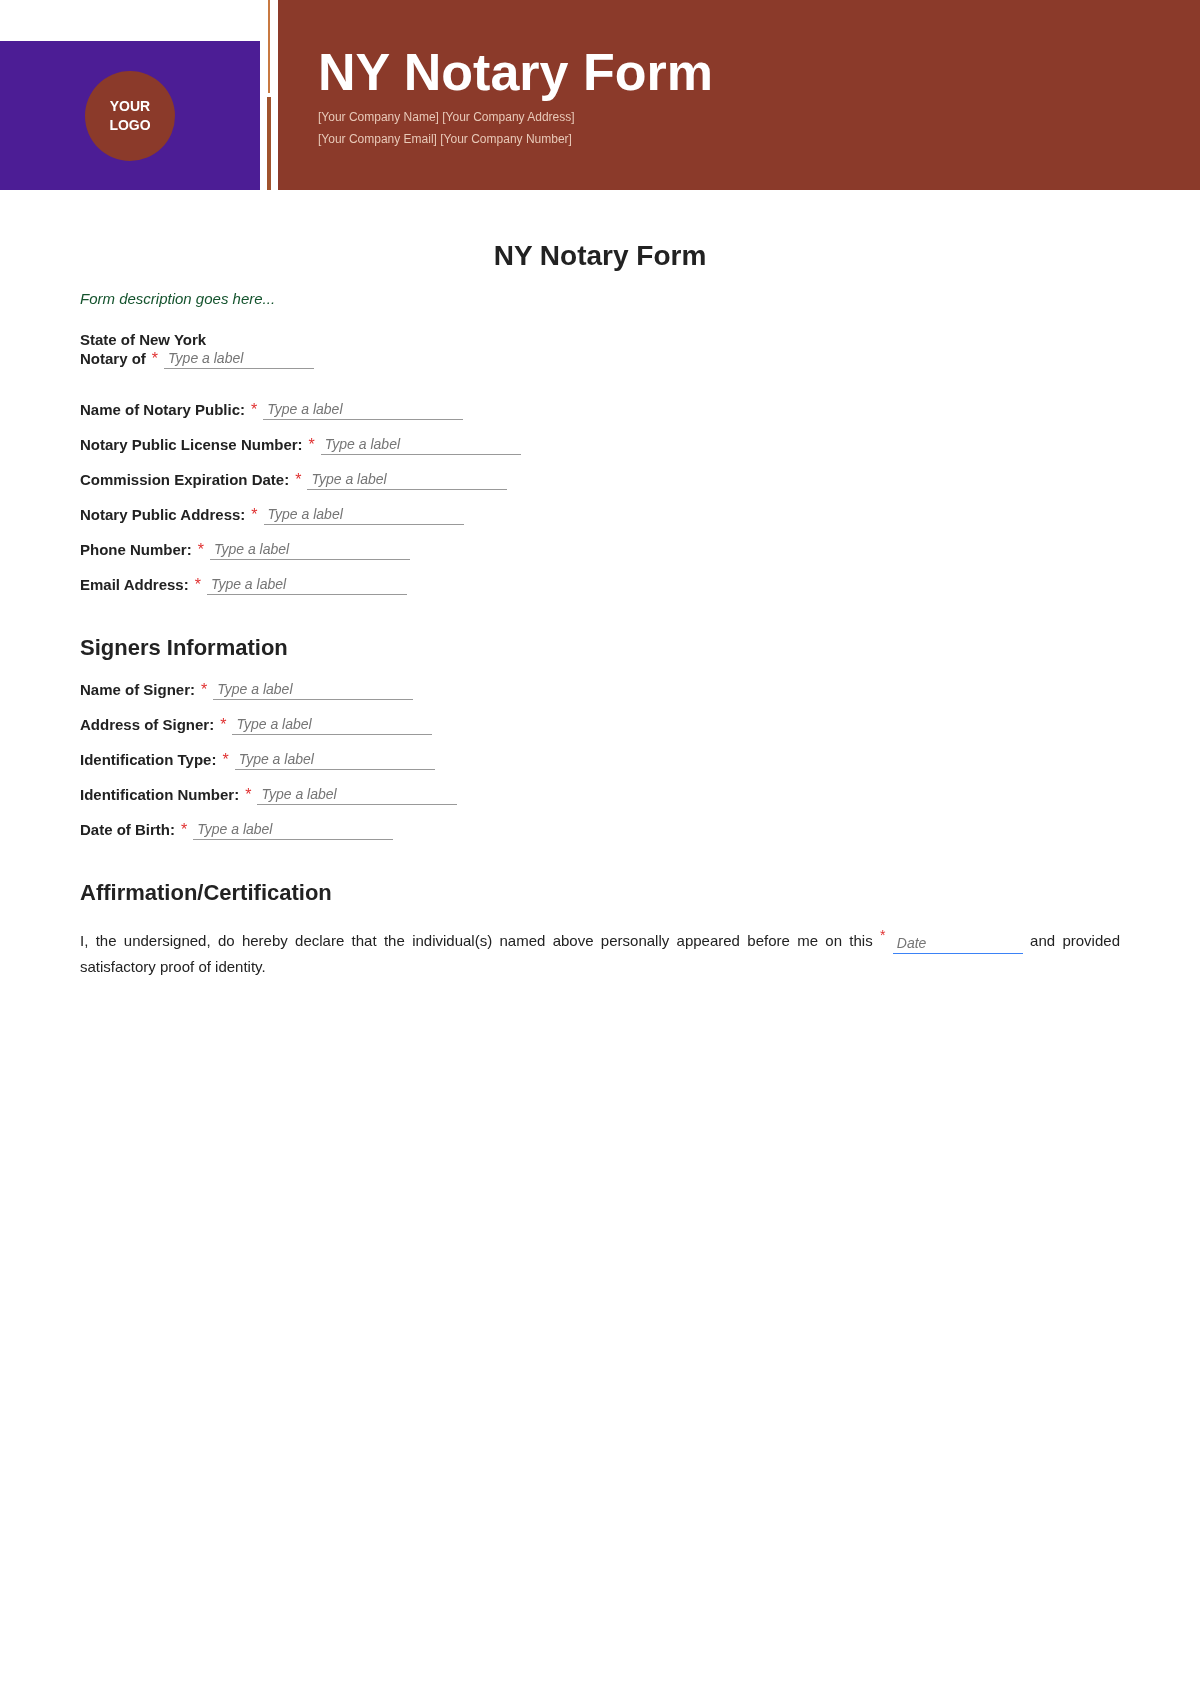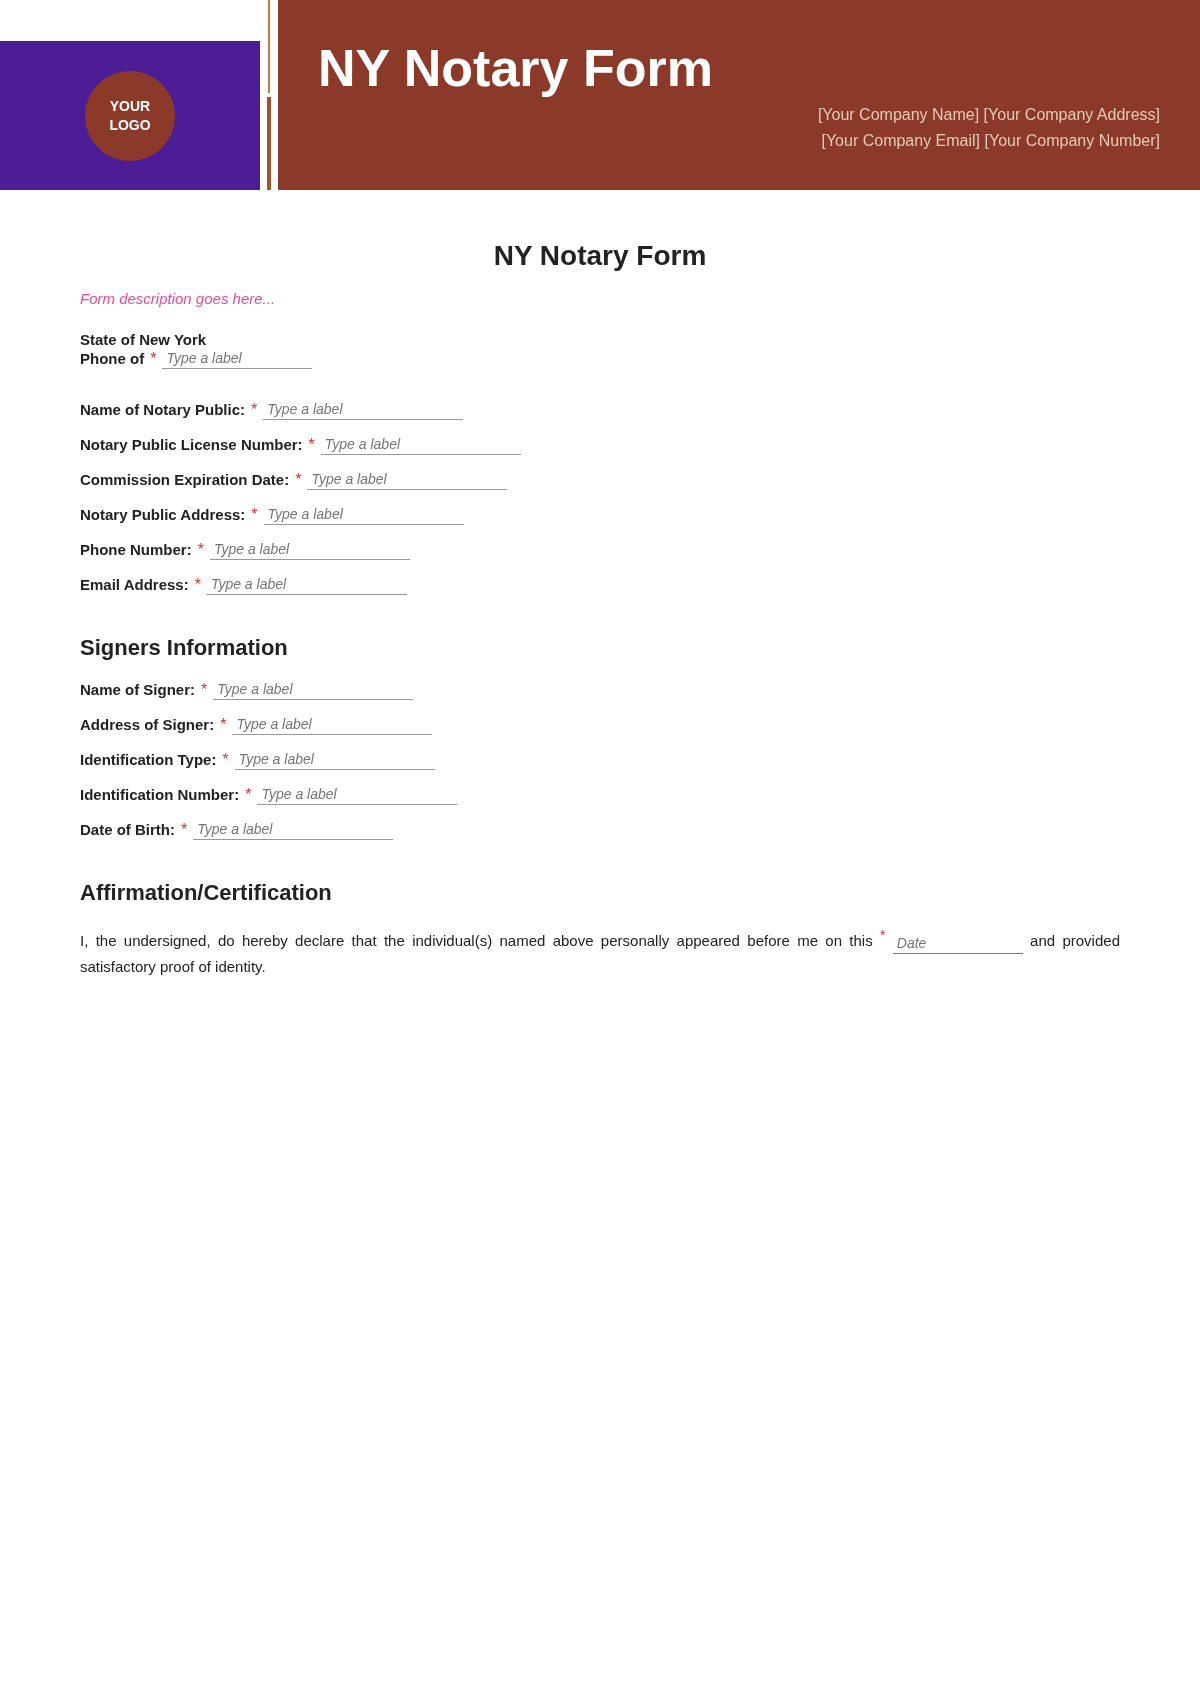--- a/index.html
+++ b/index.html
@@ -85,41 +85,41 @@
 
     .header-title {
       color: #fff;
       font-size: 52px;
       font-weight: bold;
       line-height: 1.1;
     }
 
     .header-subtitle {
       color: #e8c9b8;
-      font-size: 16px;
+      font-size: 12px;
       margin-top: 8px;
-      text-align: right;
+      text-align: left;
     }
 
     
     .main-content {
       padding: 50px 80px 60px 80px;
     }
 
     .form-title {
       font-size: 28px;
       font-weight: bold;
       text-align: center;
       color: #222;
       margin-bottom: 18px;
     }
 
     .form-description {
       font-style: italic;
-      color: #ec4899;
+      color: #14532d;
       font-size: 15px;
       margin-bottom: 24px;
     }
 
     .state-county-section {
       margin-bottom: 30px;
     }
 
     .state-text {
       font-weight: bold;
@@ -248,21 +248,21 @@
 </div>
 
 <div class="main-content">
 
   <div class="form-title">NY Notary Form</div>
   <div class="form-description">Form description goes here...</div>
 
   <div class="state-county-section">
     <div class="state-text">State of New York</div>
     <div class="county-row">
-      <span class="county-label">Phone of</span>
+      <span class="county-label">Notary of</span>
       <span class="required-star">*</span>
       <input class="field-input" type="text" placeholder="Type a label" style="">
     </div>
   </div>
 
   <div class="form-section">
 
     <div class="form-row">
       <span class="field-label">Name of Notary Public:</span>
       <span class="required-star">*</span>

